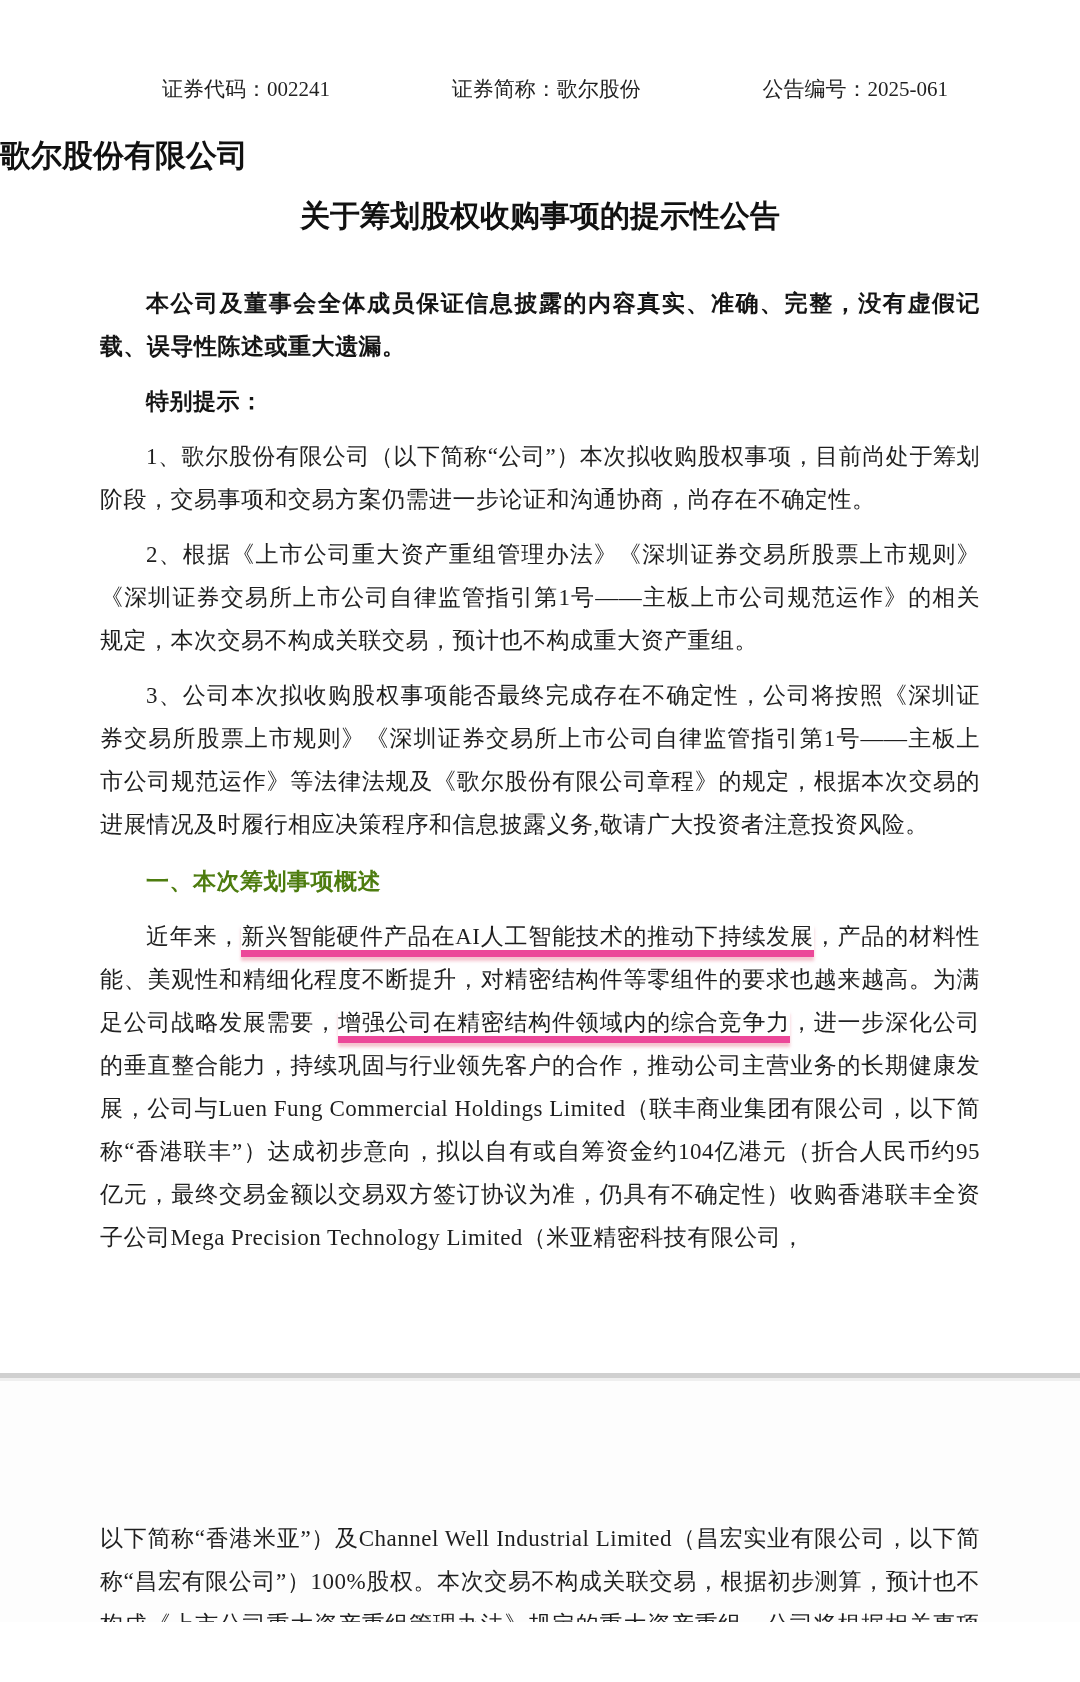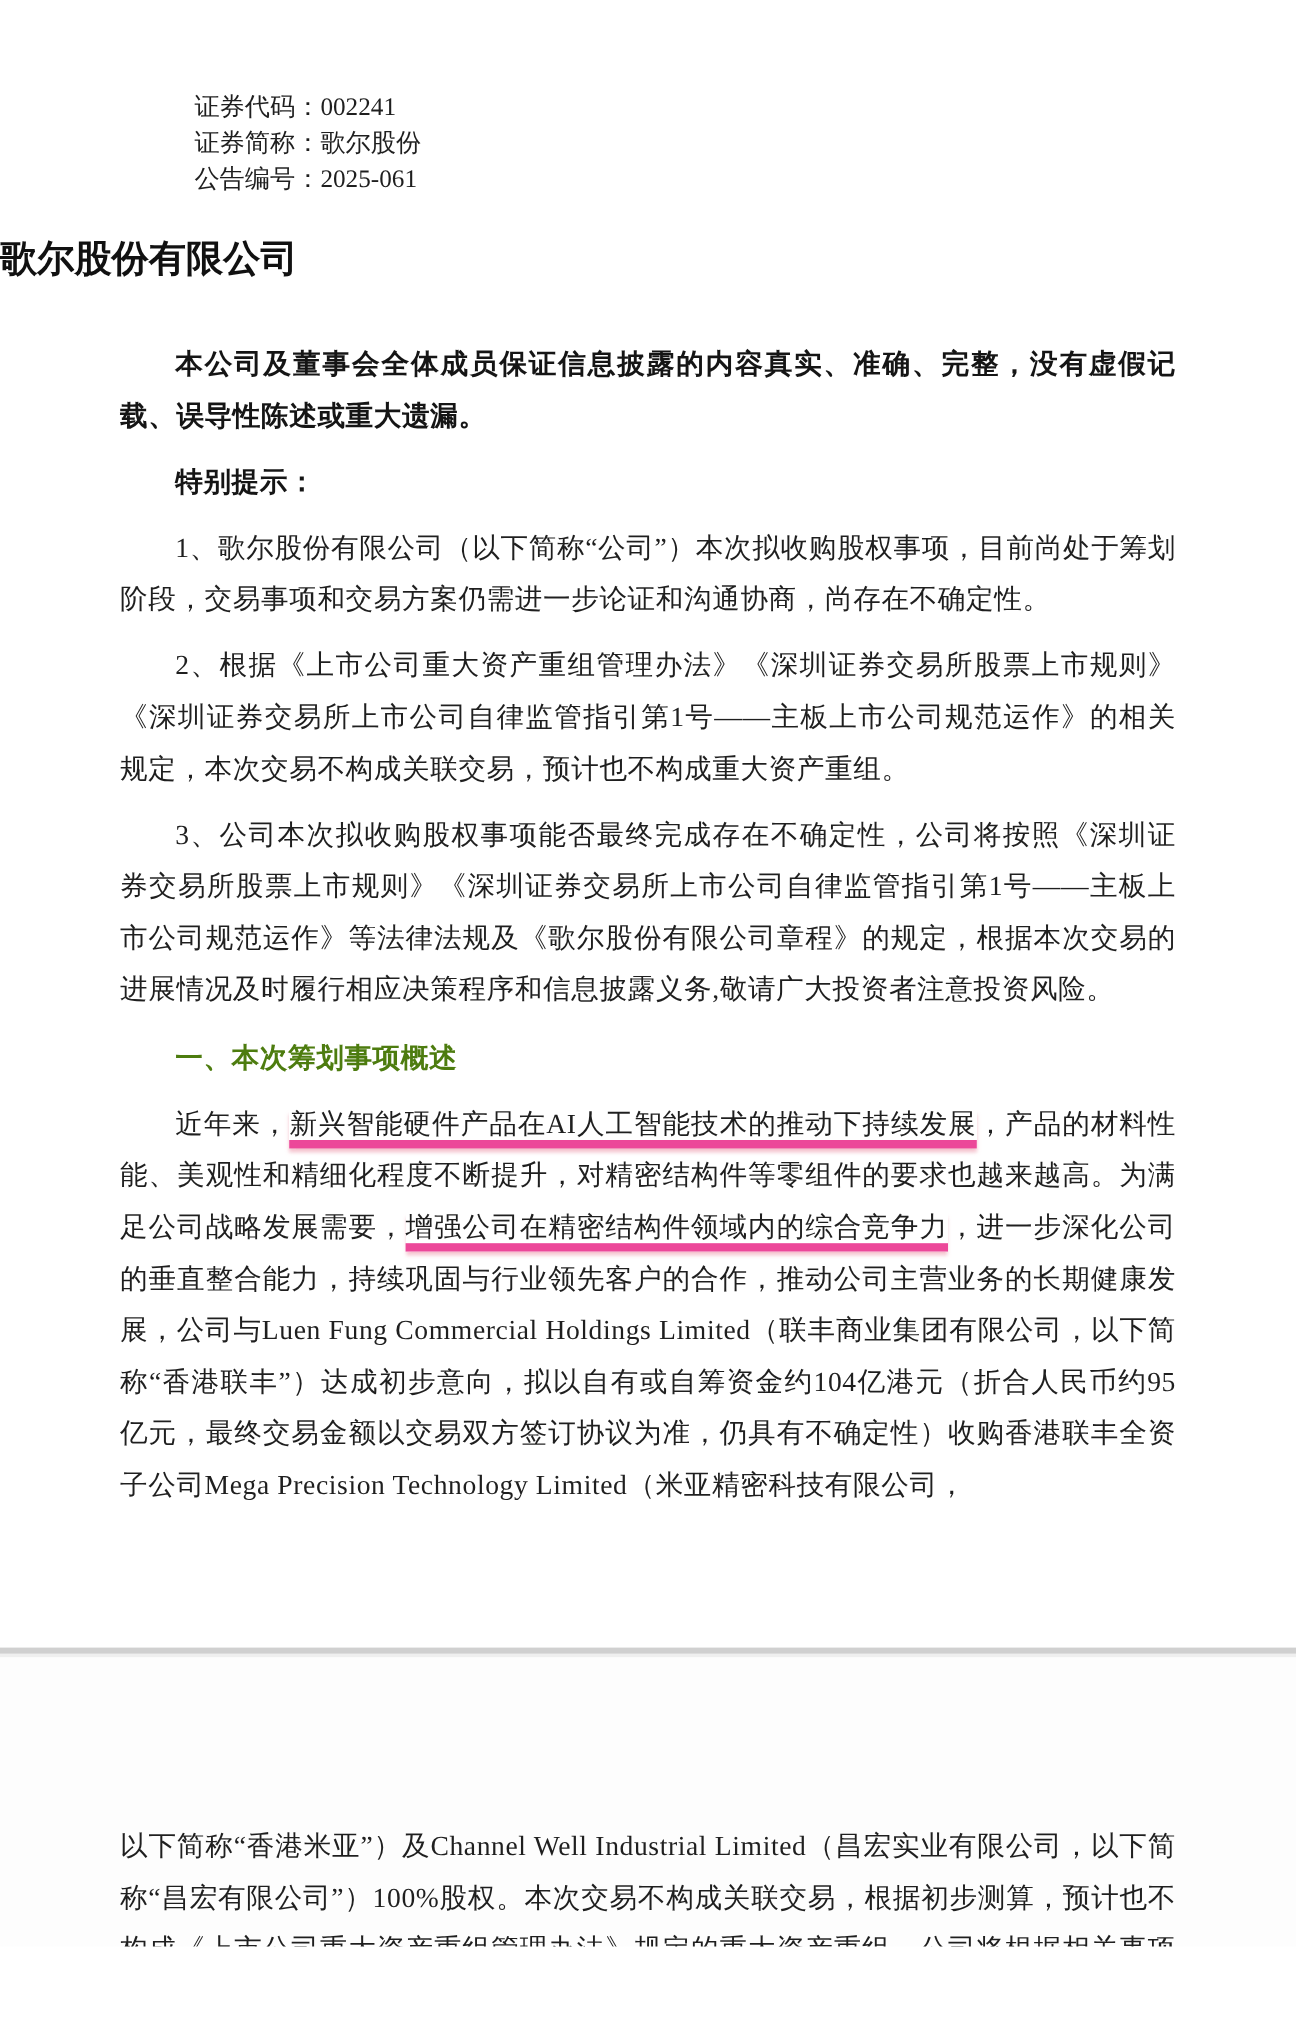--- a/index.html
+++ b/index.html
@@ -8,21 +8,21 @@
     font-family:"Liberation Serif","DejaVu Serif",serif;
     color:#1f1f1f;
   }
   .page{background:#ffffff;}
   .page1{height:1373px;overflow:hidden;}
   .page2{height:241px;overflow:hidden;background:#fdfdfd;}
   .page-divider{height:5px;background:#d0d0d0;border-bottom:3px solid #efefef;}
   .doc-header{
     display:flex;justify-content:space-between;
     margin:74px 132px 0 162px;
-    font-size:21px;line-height:30px;white-space:nowrap;flex-direction:column;
+    font-size:21px;line-height:30px;white-space:nowrap;
   }
   .doc-title{
     margin-top:30px;
     font-family:"Liberation Sans","DejaVu Sans",sans-serif;
     font-size:31px;font-weight:bold;line-height:44px;color:#111;
   }
   .doc-subtitle{
     text-align:center;margin-top:16px;
     font-family:"Liberation Sans","DejaVu Sans",sans-serif;
     font-size:30px;font-weight:bold;line-height:44px;color:#111;
@@ -46,20 +46,21 @@
 </head>
 <body>
 
 <div class="page page1">
   <div class="doc-header">
     <span>证券代码：002241</span>
     <span>证券简称：歌尔股份</span>
     <span>公告编号：2025-061</span>
   </div>
   <div class="doc-title">歌尔股份有限公司</div>
+  <div class="doc-subtitle">关于筹划股权收购事项的提示性公告</div>
   <div class="content content1" id="page1-body">
       <p class="para indent bold"><span>本公司及董事会全体成员保证信息披露的内容真实、准确、完整，没有虚假记载、误导性陈述或重大遗漏。</span></p>
       <p class="para indent bold"><span>特别提示：</span></p>
       <p class="para indent"><span>1、歌尔股份有限公司（以下简称“公司”）本次拟收购股权事项，目前尚处于筹划阶段，交易事项和交易方案仍需进一步论证和沟通协商，尚存在不确定性。</span></p>
       <p class="para indent"><span>2、根据《上市公司重大资产重组管理办法》《深圳证券交易所股票上市规则》《深圳证券交易所上市公司自律监管指引第1号——主板上市公司规范运作》的相关规定，本次交易不构成关联交易，预计也不构成重大资产重组。</span></p>
       <p class="para indent"><span>3、公司本次拟收购股权事项能否最终完成存在不确定性，公司将按照《深圳证券交易所股票上市规则》《深圳证券交易所上市公司自律监管指引第1号——主板上市公司规范运作》等法律法规及《歌尔股份有限公司章程》的规定，根据本次交易的进展情况及时履行相应决策程序和信息披露义务,敬请广大投资者注意投资风险。</span></p>
       <p class="para indent bold heading"><span>一、本次筹划事项概述</span></p>
       <p class="para indent"><span>近年来，</span><span class="annot">新兴智能硬件产品在AI人工智能技术的推动下持续发展</span><span>，产品的材料性能、美观性和精细化程度不断提升，对精密结构件等零组件的要求也越来越高。为满足公司战略发展需要，</span><span class="annot">增强公司在精密结构件领域内的综合竞争力</span><span>，进一步深化公司的垂直整合能力，持续巩固与行业领先客户的合作，推动公司主营业务的长期健康发展，公司与Luen Fung Commercial Holdings Limited（联丰商业集团有限公司，以下简称“香港联丰”）达成初步意向，拟以自有或自筹资金约104亿港元（折合人民币约95亿元，最终交易金额以交易双方签订协议为准，仍具有不确定性）收购香港联丰全资子公司Mega Precision Technology Limited（米亚精密科技有限公司，</span></p>
     </div>
 </div>

